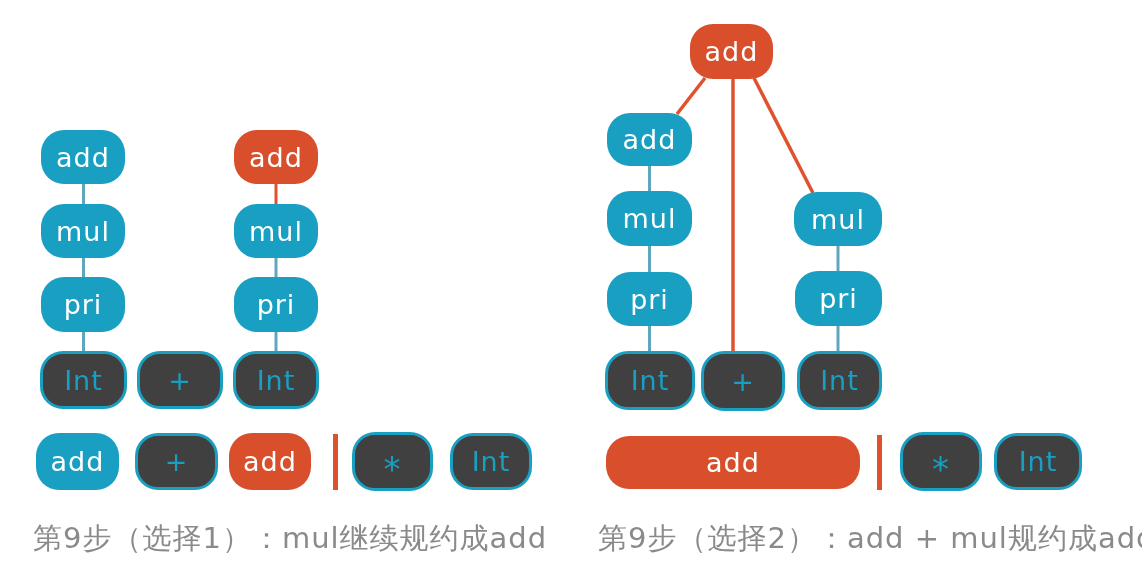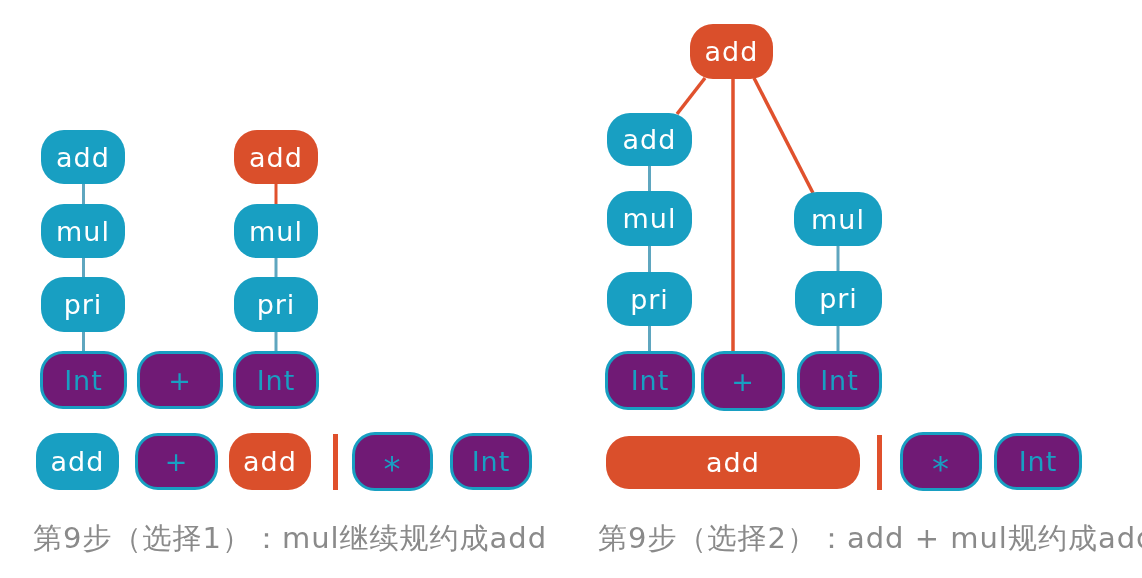--- a/index.html
+++ b/index.html
@@ -7,21 +7,21 @@
     position:relative; width:1142px; height:578px; background:#ffffff;
     font-family:"DejaVu Sans","Liberation Sans",sans-serif; overflow:hidden;
   }
   .edges { position:absolute; left:0; top:0; width:1142px; height:578px; z-index:1; pointer-events:none; }
   .box {
     position:absolute; z-index:2; display:flex; align-items:center; justify-content:center;
     font-size:27px; letter-spacing:1px; box-sizing:border-box;border-radius:23px;
   }
   .teal   { background:#189FC2; color:#ffffff; }
   .orange { background:#DA4F2B; color:#ffffff; }
-  .outline{ background:#701a75; color:#189FC2; border:3px solid #189FC2; }
+  .outline{ background:#404040; color:#189FC2; border:3px solid #189FC2; }
   .divider{ position:absolute; z-index:2; background:#E0502C; }
   .caption{
     position:absolute; z-index:2; color:#8A8A8A; font-size:29px; letter-spacing:1px; white-space:nowrap;
   }
   .star-glyph { font-size:34px; padding-top:14px; }
 
   
   .l-t1-add{ left:41px;  top:130px; width:84px; height:54px; }
   .l-t1-mul{ left:41px;  top:204px; width:84px; height:54px; }
   .l-t1-pri{ left:41px;  top:277px; width:84px; height:55px; }

